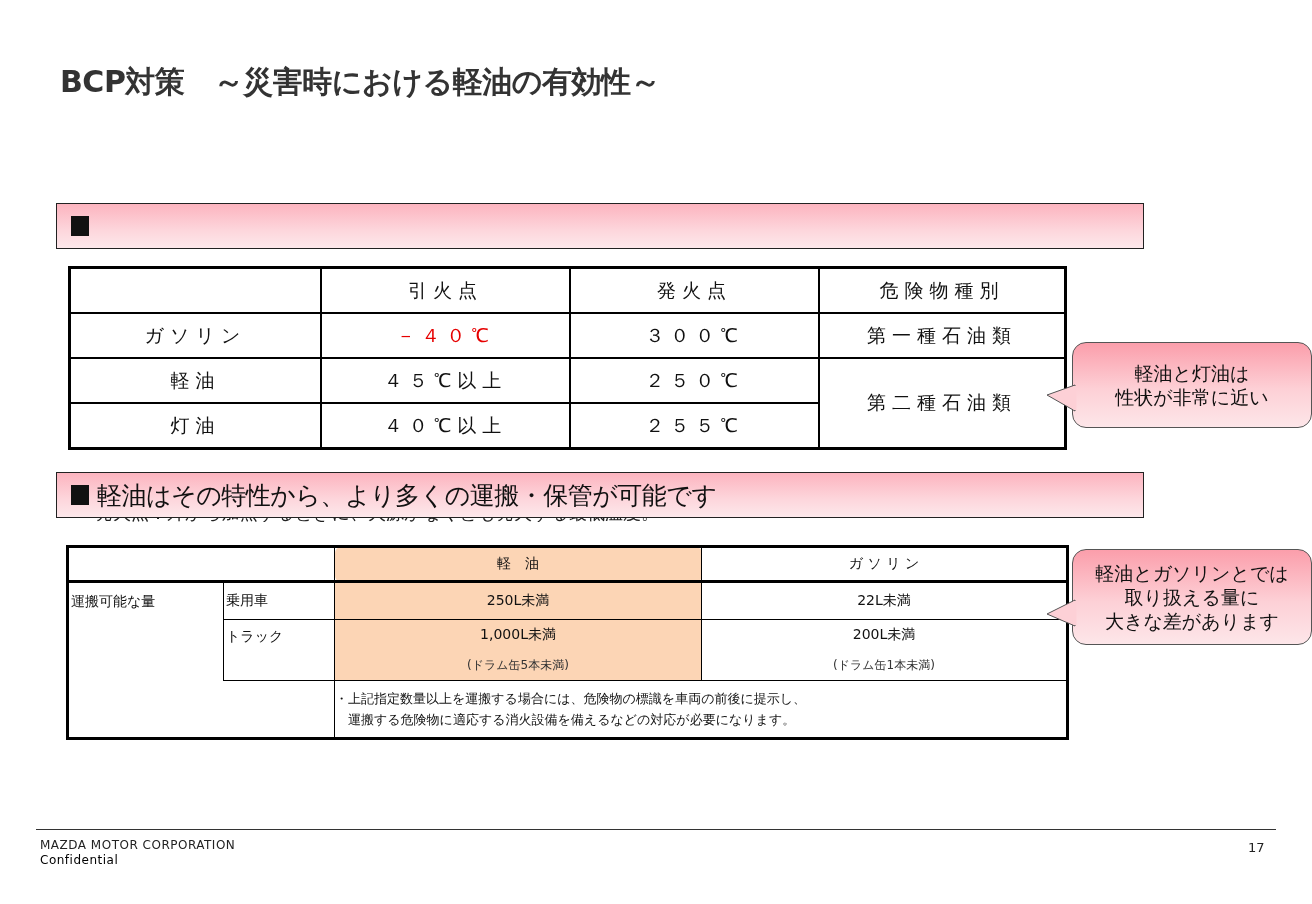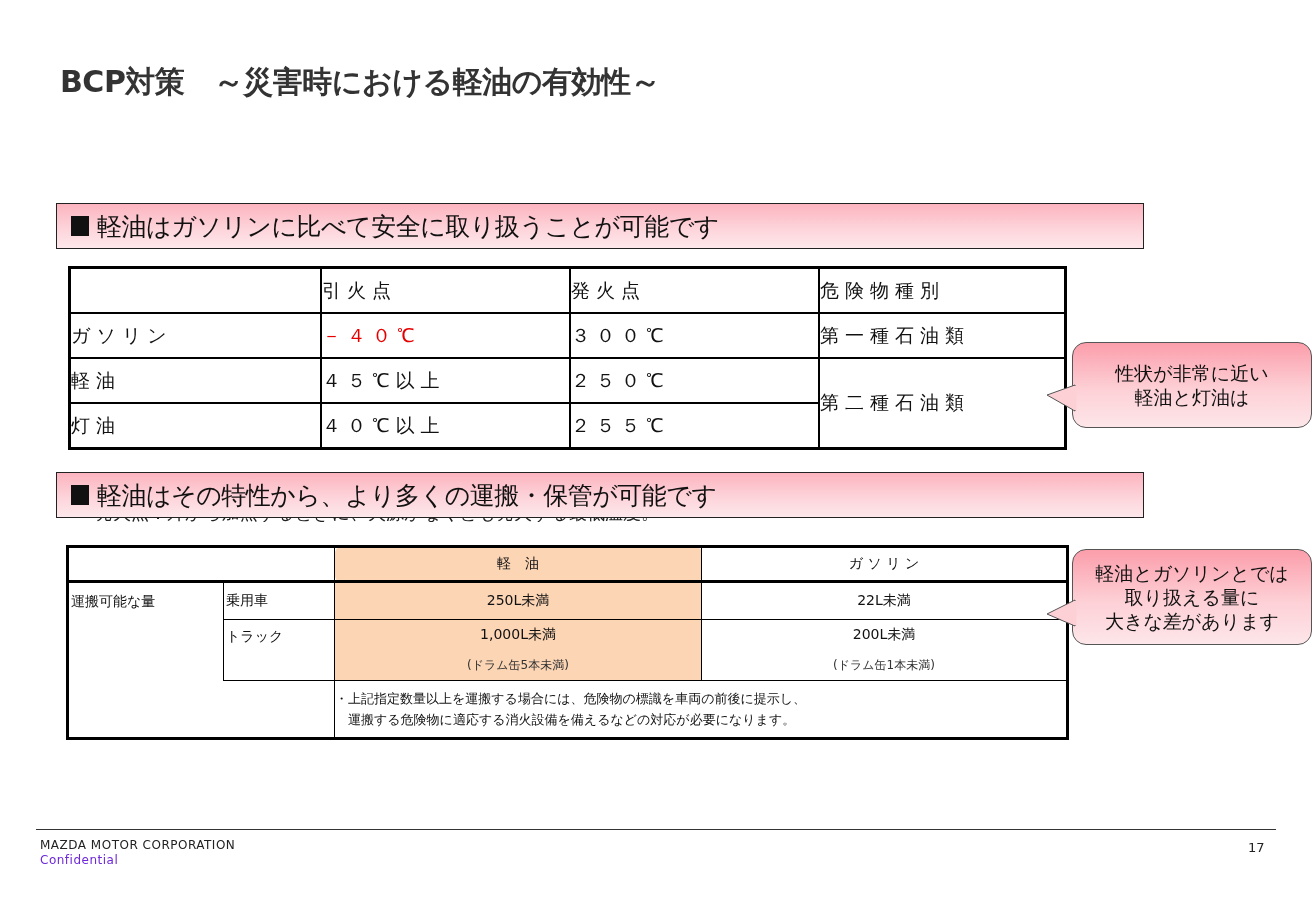--- a/index.html
+++ b/index.html
@@ -13,21 +13,21 @@
             font-size:25px; color:#111; white-space:nowrap; letter-spacing:-0.5px; }
   .banner .sq { display:inline-block; width:18px; height:20px; background:#111; margin-right:8px; }
   #banner1 { top:203px; }
   #banner2 { top:472px; z-index:2; }
   .hidden-line { position:absolute; left:95px; top:512px; font-size:18px; color:#222; white-space:nowrap; z-index:1;
                  height:10px; overflow:hidden; line-height:18px; }
   .hidden-line span { position:relative; top:-8px; }
 
   table { border-collapse:collapse; }
   #table1 { position:absolute; left:68px; top:266px; border:3px solid #000; }
-  #table1 td { border:2px solid #000; height:43px; text-align:left; font-size:19px; letter-spacing:6px; padding:0;
+  #table1 td { border:2px solid #000; height:43px; text-align:center; font-size:19px; letter-spacing:6px; padding:0;
                font-family:Liberation Sans, sans-serif; }
   #table1 td.c0 { width:249px; }
   #table1 td.c1 { width:247px; }
   #table1 td.c2 { width:247px; }
   #table1 td.c3 { width:244px; }
   #table1 .red { color:#e60000; }
 
   .callout { position:absolute; background:linear-gradient(to bottom, #fb9eab 0%, #fdd0d6 55%, #fde6e9 100%);
              border:1px solid #555; border-radius:14px; text-align:center; font-size:19px; color:#111;
              line-height:24px; display:flex; flex-direction:column; justify-content:center; box-sizing:border-box; }
@@ -38,31 +38,30 @@
   #table2 { position:absolute; left:66px; top:545px; border:3px solid #000; font-family:"DejaVu Sans", sans-serif; }
   #table2 td { border:1px solid #000; font-size:14px; padding:0; height:36px; }
   #table2 .hdr td { border-bottom:3px solid #000; height:32px; }
   #table2 .light { background:#fcd5b5; }
   #table2 .ctr { text-align:center; }
   #table2 .small { font-size:12px; color:#333; }
   #table2 .note { font-size:13px; line-height:21px; text-align:left; }
 
   .footer-rule { position:absolute; left:36px; top:829px; width:1240px; height:1px; background:#333; }
   .footer-co { position:absolute; left:40px; top:838px; font-size:12px; color:#222; letter-spacing:0.5px; }
-  .footer-conf { position:absolute; left:40px; top:853px; font-size:12px; color:#6d28d9; letter-spacing:0.5px; }
+  .footer-conf { position:absolute; left:40px; top:853px; font-size:12px; color:#000000; letter-spacing:0.5px; }
   .page-num { position:absolute; left:1248px; top:840px; font-size:13px; color:#222; }
 </style>
 </head>
 <body>
 
 <div class="title">BCP対策　～災害時における軽油の有効性～</div>
 
 <div class="banner" id="banner1">
   <span class="sq"></span>
-  <span>軽油はガソリンに比べて安全に取り扱うことが可能です</span>
 </div>
 
 <table id="table1">
   <tbody>
       <tr>
     <td class="c0"></td>
     <td class="c1">引火点</td>
     <td class="c2">発火点</td>
     <td class="c3">危険物種別</td>
   </tr>
@@ -84,22 +83,22 @@
     <td>２５５℃</td>
   </tr>
 </tbody>
   </table>
 
 <div class="callout" id="callout1">
   <svg class="tail" style="left:-26px; top:40px; width:28px; height:30px; overflow:visible;">
     <polygon points="28,2 0,12 28,28" fill="#fdd0d6" stroke="#555" stroke-width="1"></polygon>
     <line x1="28" y1="3" x2="28" y2="27" stroke="#fdd0d6" stroke-width="3"></line>
   </svg>
+  <span>軽油と灯油は</span>
   <span>性状が非常に近い</span>
-  <span>軽油と灯油は</span>
 </div>
 
 <div class="hidden-line"><span>発火点：外から加熱するときに、火源がなくとも発火する最低温度。</span></div>
 
 <div class="banner" id="banner2">
   <span class="sq"></span>
   <span>軽油はその特性から、より多くの運搬・保管が可能です</span>
 </div>
 
 <table id="table2">

